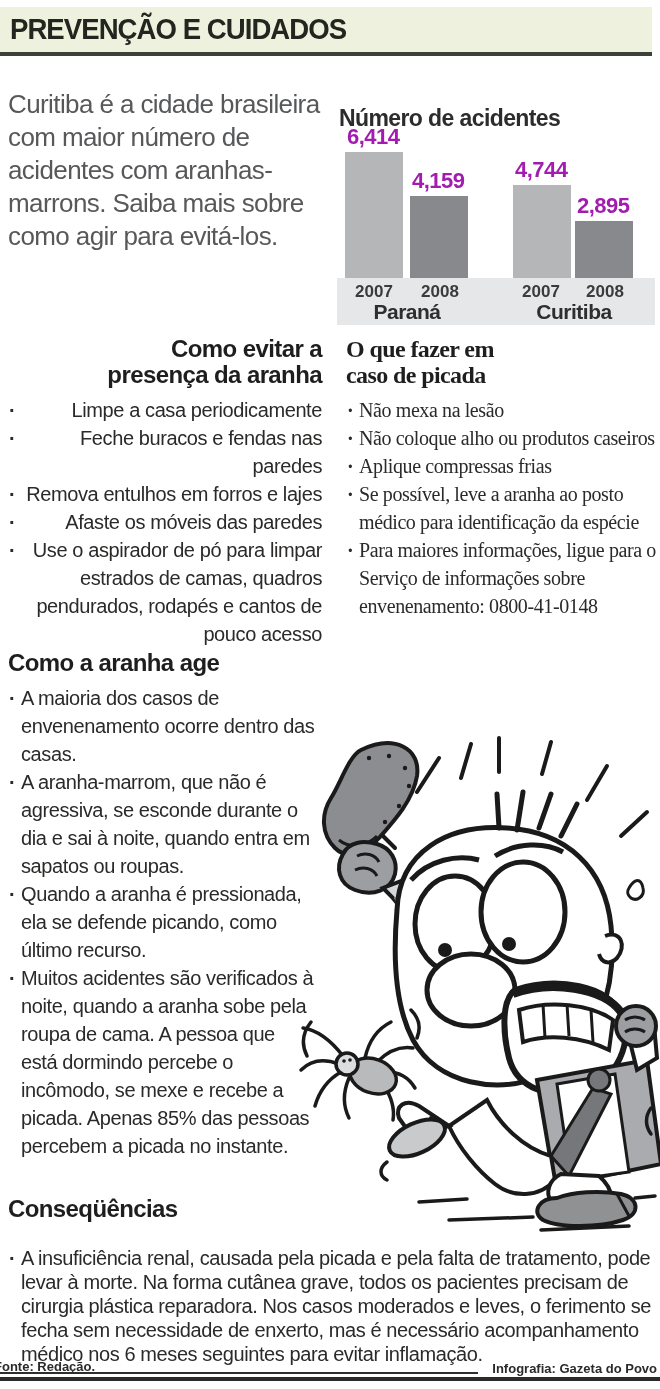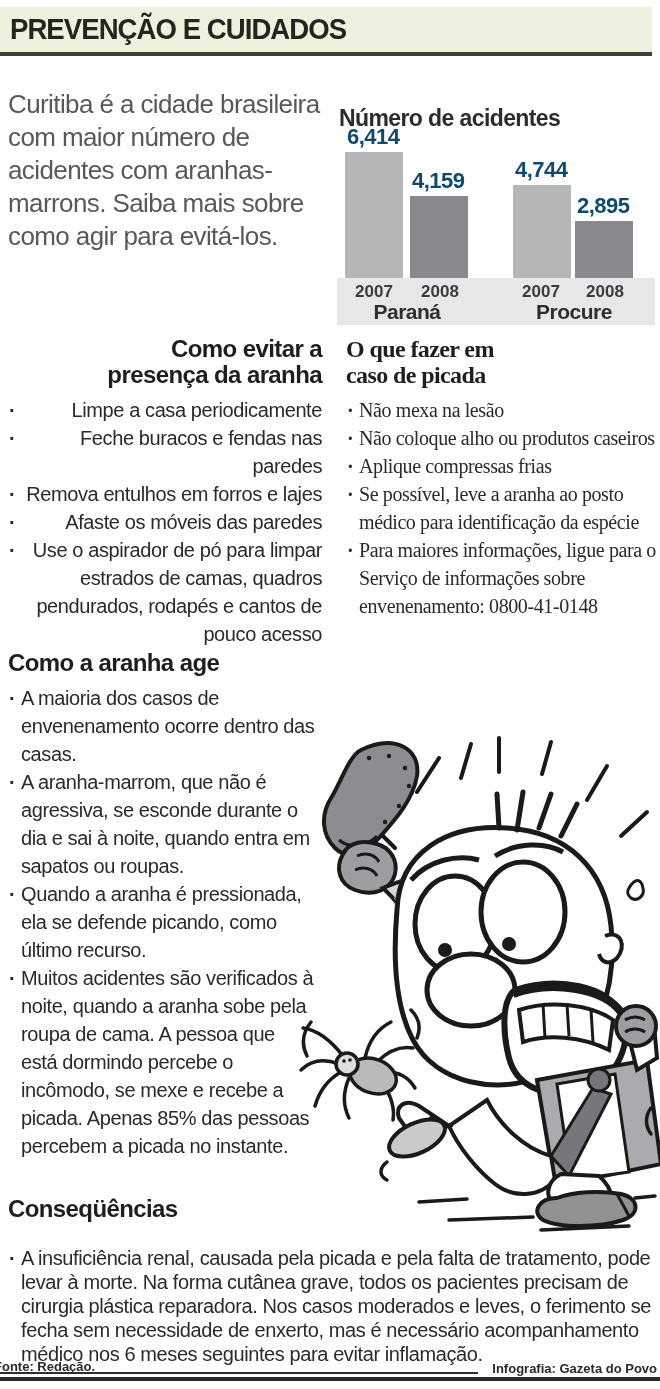--- a/index.html
+++ b/index.html
@@ -25,21 +25,21 @@
     position:absolute; left:8px; top:88px; width:324px;
     font-size:26px; line-height:33px; letter-spacing:-0.6px;
     color:var(--intro-text,#57585a);
   }
 
   
   .chart { position:absolute; left:337px; top:84px; width:318px;margin-top:20px; }
   .chart-title { font-size:23px; font-weight:bold; color:#2c2c2c; letter-spacing:-0.6px; height:28px; line-height:28px; margin-left:2px; white-space:nowrap; }
   .chart-plot { position:relative; height:146px; }
   .bar { position:absolute; bottom:0; }
-  .bar-label { position:absolute; font-size:22px; font-weight:bold; color:#0c4a6e; letter-spacing:-0.5px; white-space:nowrap; }
+  .bar-label { position:absolute; font-size:22px; font-weight:bold; color:#a21caf; letter-spacing:-0.5px; white-space:nowrap; }
   .chart-axis-strip { position:relative; width:318px; height:47px; background:var(--axis-strip,#e6e7e8); }
   .year-label { position:absolute; top:4px; width:60px; text-align:center; font-size:17px; font-weight:bold; color:#3b3b3d; }
   .group-label { position:absolute; top:22px; width:120px; text-align:center; font-size:21px; font-weight:bold; color:#2e2e30; letter-spacing:-0.5px; }
 
   
   .section h2 {
     margin:0; font-size:24px; font-weight:bold; line-height:26px;
     color:#1e1e1e; letter-spacing:-0.6px; white-space:pre-line;
   }
   .section ul { list-style:none; margin:8px 0 0 0; padding:0; }
@@ -87,21 +87,21 @@
         <div class="bar-label" style="left: 178px; bottom: 95px;">4,744</div>
         <div class="bar" style="left: 238px; width: 58px; height: 57px; background: rgb(135, 137, 140);"></div>
         <div class="bar-label" style="left: 240px; bottom: 59px;">2,895</div>
       </div>
     <div class="chart-axis-strip">
         <div class="year-label" style="left: 7px;">2007</div>
         <div class="year-label" style="left: 73px;">2008</div>
         <div class="group-label" style="left: 10px;">Paraná</div>
         <div class="year-label" style="left: 174px;">2007</div>
         <div class="year-label" style="left: 238px;">2008</div>
-        <div class="group-label" style="left: 177px;">Procure</div>
+        <div class="group-label" style="left: 177px;">Curitiba</div>
       </div>
   </div>
 
   <section class="section sec-evitar">
     <h2>Como evitar a
 presença da aranha</h2>
     <ul>
         <li>Limpe a casa periodicamente</li>
         <li>Feche buracos e fendas nas paredes</li>
         <li>Remova entulhos em forros e lajes</li>

